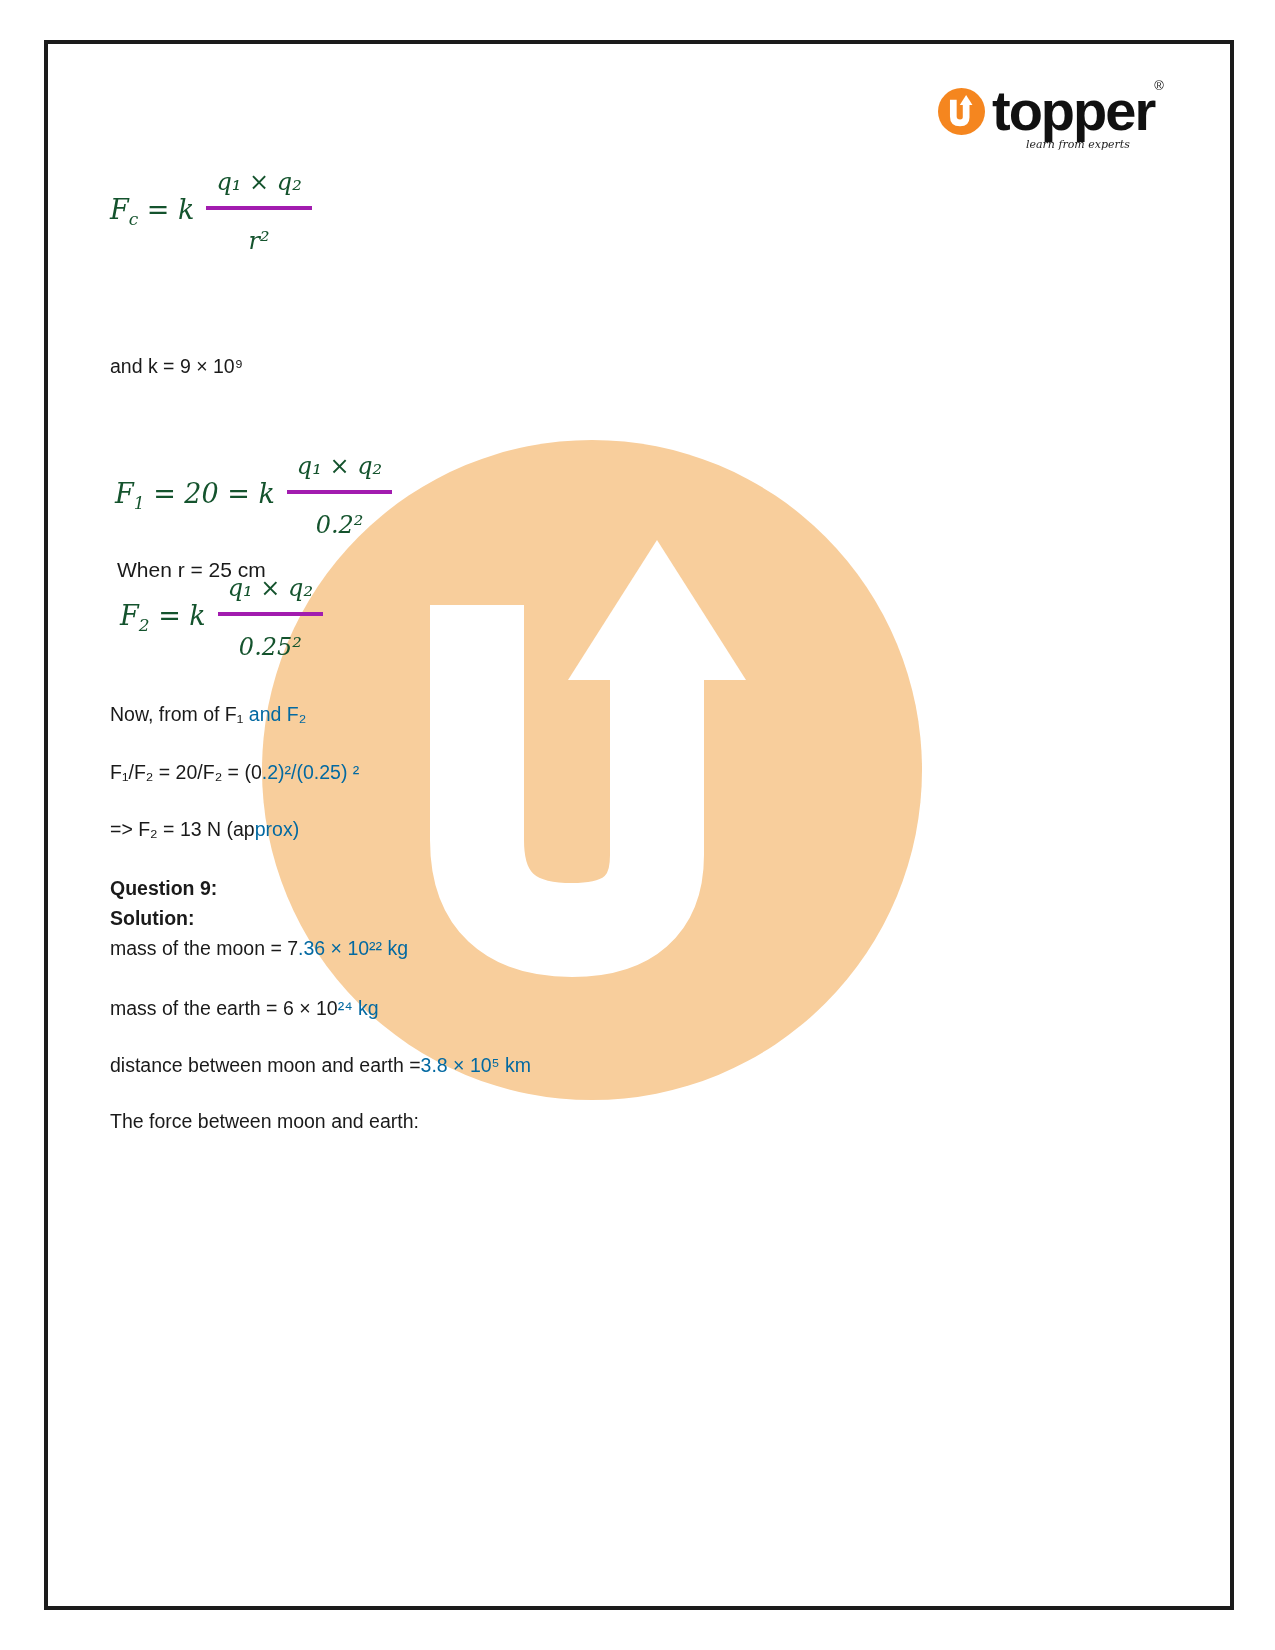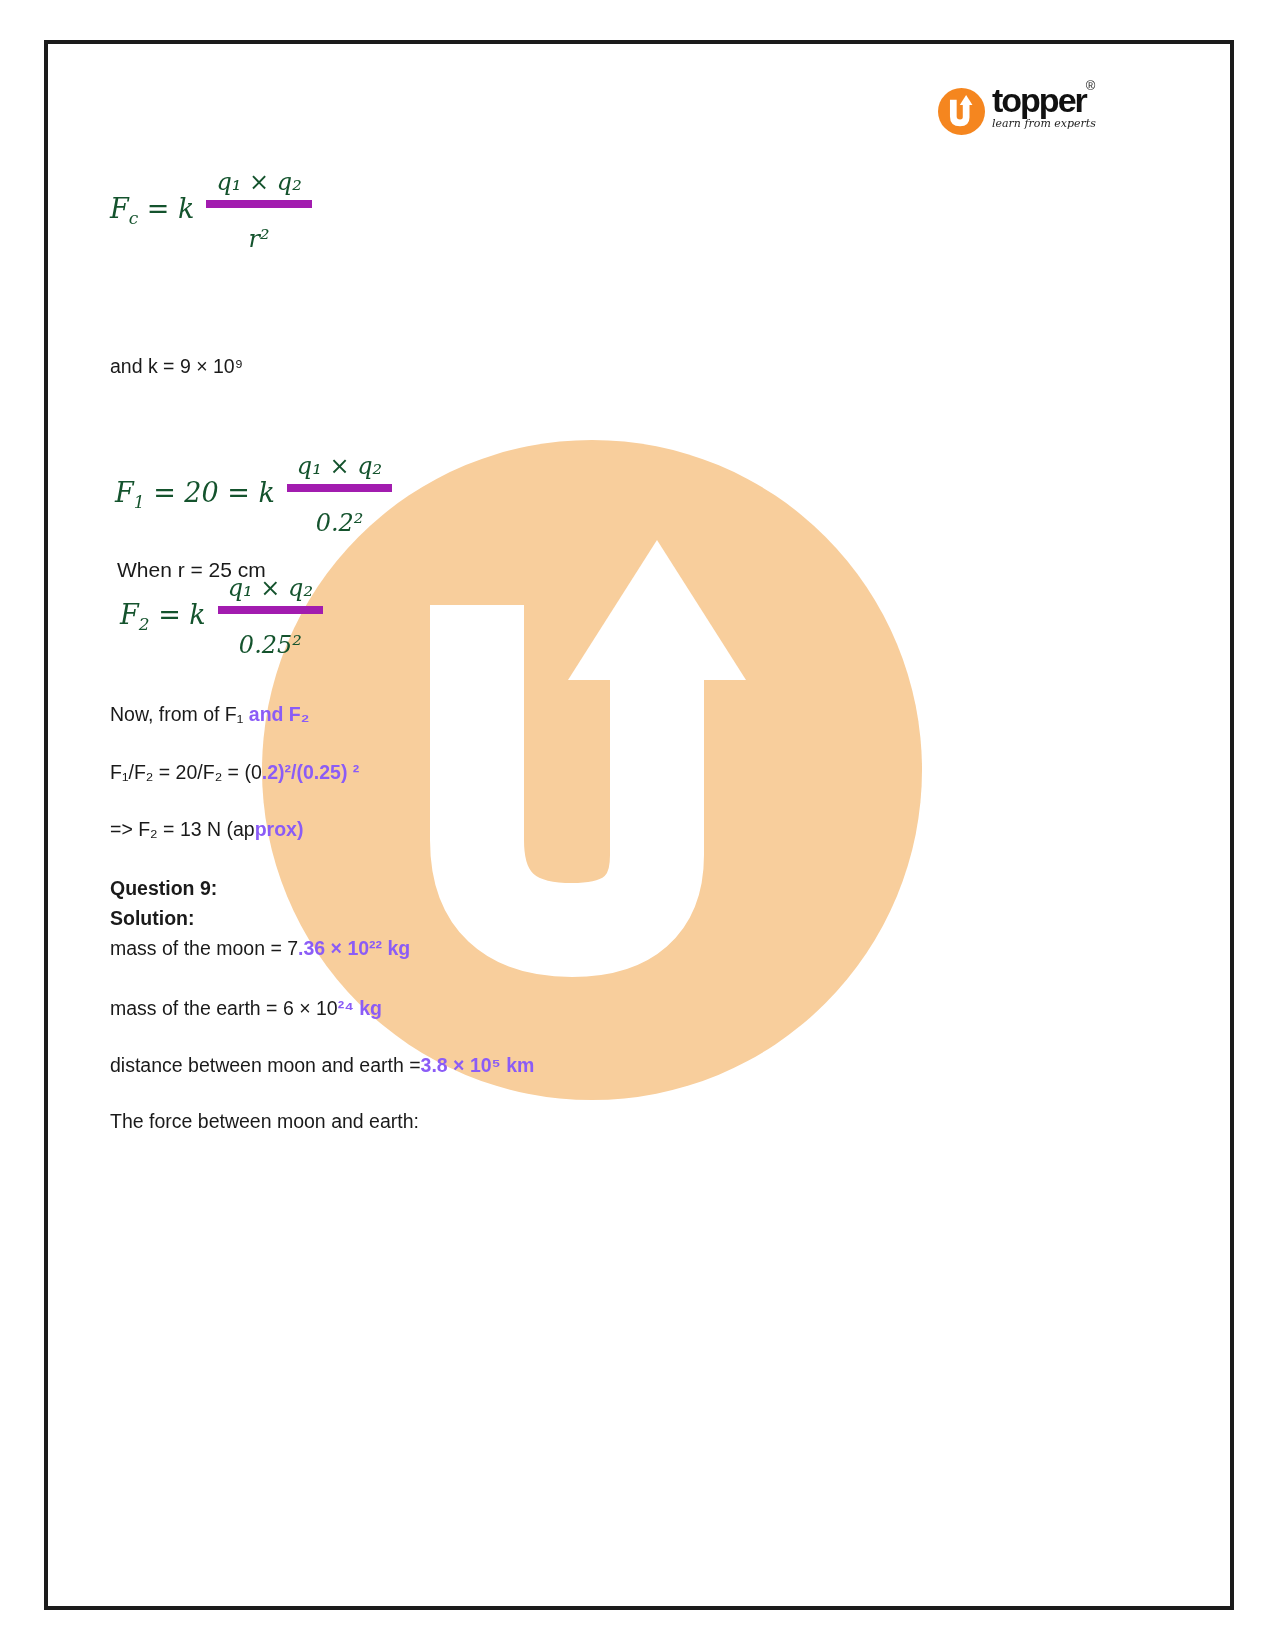--- a/index.html
+++ b/index.html
@@ -15,29 +15,29 @@
   }
   
   .watermark{
     position:absolute;left:262px;top:440px;width:660px;height:660px;z-index:1;
   }
   .content{position:absolute;left:0;top:0;width:1275px;height:1650px;z-index:2;}
   
   .logo{position:absolute;top:84px;left:938px;display:flex;align-items:flex-start;gap:7px;}
   .logo-icon{display:block;margin-top:4px;}
   .brand-line{line-height:0.95;white-space:nowrap;}
-  .brand{font-size:34px;font-weight:700;letter-spacing:-2px;color:#111;}
+  .brand{font-size:56px;font-weight:700;letter-spacing:-2px;color:#111;}
   .reg{font-size:13px;vertical-align:top;position:relative;top:-4px;font-weight:400;}
   .tagline{font-family:"DejaVu Serif","Liberation Serif",serif;font-style:italic;
     font-size:11px;color:#222;text-align:center;margin-top:1px;}
   
   .line{
     position:absolute;left:110px;font-size:19.5px;line-height:24px;white-space:pre;
   }
-  .seg-orange{color:#8b5cf6;font-weight:bold;}
+  .seg-orange{color:#0369a1;}
   .seg-bold{font-weight:700;}
   .l-where{top:277px;}
   .l-k{top:334px;}
   .l-r20{top:391px;}
   .l-r25{top:537px;left:117px;font-size:21px;}
   .l-now{top:682px;}
   .l-ratioeq{top:740px;}
   .l-f2res{top:797px;}
   .l-q9{top:856px;}
   .l-sol{top:886px;}
@@ -48,21 +48,21 @@
   
   .formula{
     position:absolute;display:flex;align-items:center;
     font-family:"DejaVu Serif","Liberation Serif",serif;font-style:italic;
     font-size:27px;color:#14532d;
   }
   .formula .lead{white-space:pre;}
   .formula sub{font-size:17px;}
   .frac{display:inline-flex;flex-direction:column;align-items:center;
     font-size:24px;margin-left:12px;}
-  .frac .num{padding:0 10px 4px;border-bottom:8px solid #a21caf;}
+  .frac .num{padding:0 10px 10px;border-bottom:4px solid #a21caf;}
   .frac .den{padding-top:17px;text-align:right;}
   .f-fc{left:110px;top:168px;}
   .f-f1{left:115px;top:452px;}
   .f-f2{left:120px;top:574px;}
 </style>
 </head>
 <body>
 
 <svg class="watermark" viewBox="0 0 660 660" aria-hidden="true">
   <circle cx="330" cy="330" r="330" fill="#F8CE9C"></circle>

